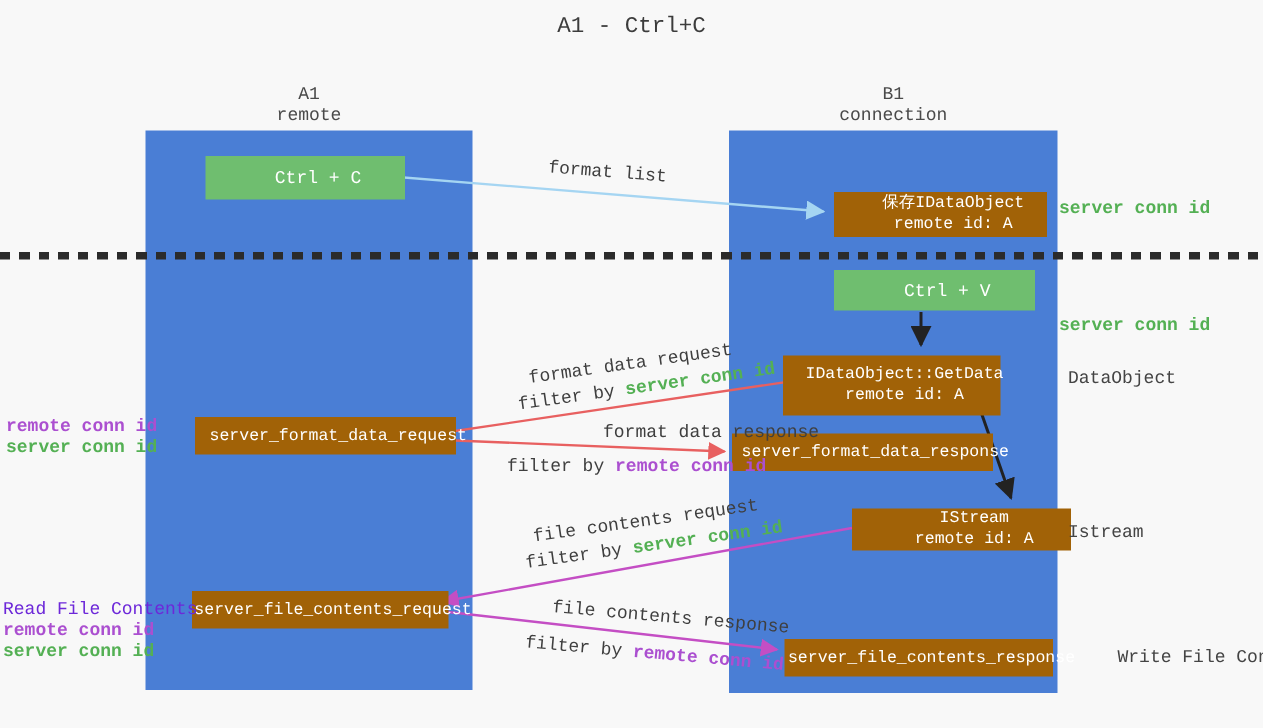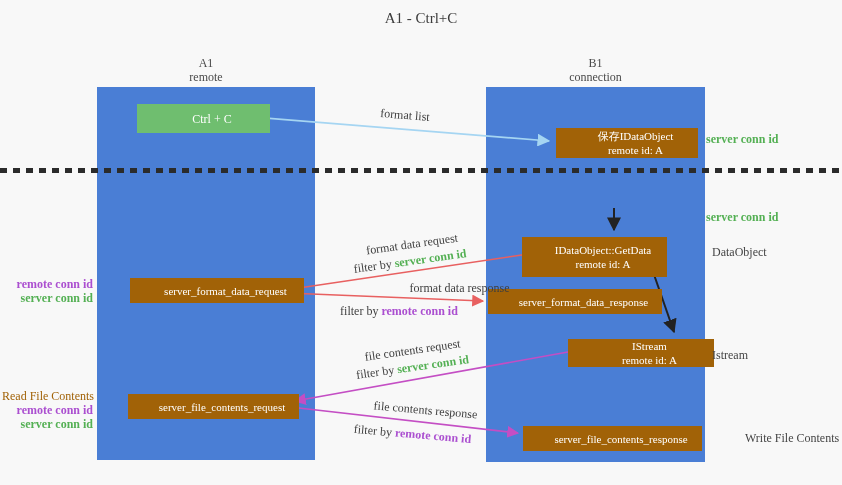--- a/index.html
+++ b/index.html
@@ -1,19 +1,19 @@
 <!DOCTYPE html>
 <html><head>
 <meta charset="utf-8">
 <style>
   html,body{margin:0;padding:0;background:#f8f8f8;}
   .canvas{
     position:relative;width:842px;height:485px;overflow:hidden;
     background:#f8f8f8;
-    font-family:Liberation Serif, serif;
+    font-family:Liberation Mono, monospace;
     color:#3f3f3f;
   }
   .abs{position:absolute;}
   .title{top:8px;left:0;width:842px;text-align:center;font-size:15px;line-height:20px;color:#3c3c3c;}
   .lane-header{top:56px;text-align:center;font-size:12px;line-height:14px;color:#4a4a4a;}
   .lane{background:#4a7ed5;}
   .divider{top:168px;left:0;width:842px;height:5px;
     background:repeating-linear-gradient(90deg,#2b2b2b 0 7px,transparent 7px 13px);z-index:3;}
   .node{display:flex;align-items:center;justify-content:center;text-align:center;
     color:#fff;z-index:4;font-size:11.5px;line-height:14px;padding-left:17px;}
@@ -78,20 +78,23 @@
     <span>Ctrl + C</span>
   </div>
 
   <div class="abs node orange" style="left:556px;top:128px;width:125px;height:30px;font-size:11px;">
     <div>
       <div>保存IDataObject</div>
       <div>remote id: A</div>
     </div>
   </div>
 
+  <div class="abs node green" style="left:556px;top:180px;width:117px;height:27px;font-size:12px;">
+    <span>Ctrl + V</span>
+  </div>
 
   <div class="abs node orange" style="left:522px;top:237px;width:128px;height:40px;font-size:11px;">
     <div>
       <div>IDataObject::GetData</div>
       <div>remote id: A</div>
     </div>
   </div>
 
   <div class="abs node orange" style="left:488px;top:289px;width:157px;height:25px;font-size:11px;">
     <span>server_format_data_response</span>
@@ -147,18 +150,18 @@
   <div class="abs sidelbl" style="left:712px;top:245px;color:#444;">DataObject</div>
   <div class="abs sidelbl" style="left:712px;top:348px;color:#444;">Istream</div>
   <div class="abs sidelbl" style="left:745px;top:431px;color:#444;">Write File Contents</div>
 
   <div class="abs sidelbl rightalign" style="left:4px;top:277px;width:89px;">
     <div class="purpletx">remote conn id</div>
     <div class="greentx">server conn id</div>
   </div>
 
   <div class="abs sidelbl rightalign" style="left:2px;top:389px;width:91px;">
-    <div style="color:#a16207;">Read File Contents</div>
+    <div style="color:#6d28d9;margin-top:10px;">Read File Contents</div>
     <div class="purpletx">remote conn id</div>
     <div class="greentx">server conn id</div>
   </div>
 
 </div>
 
 </body></html>

